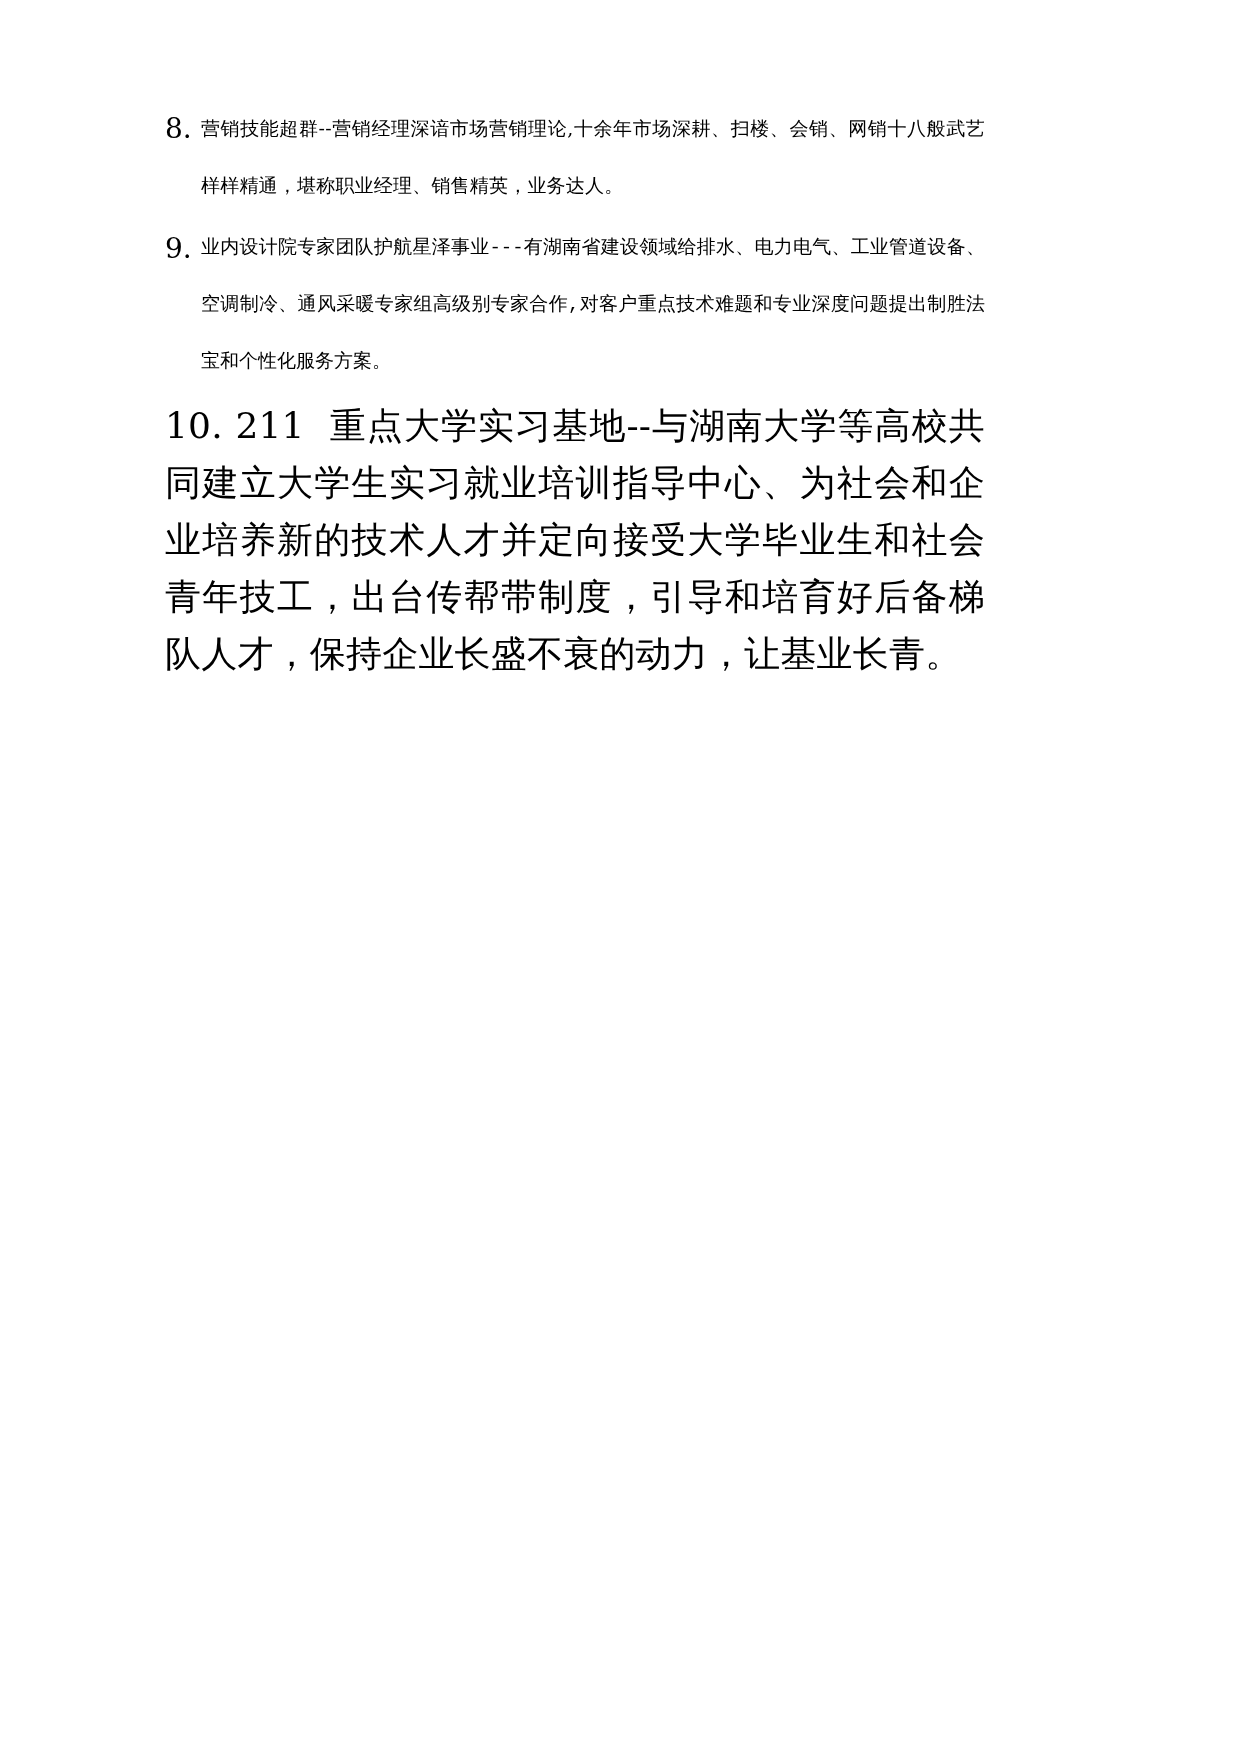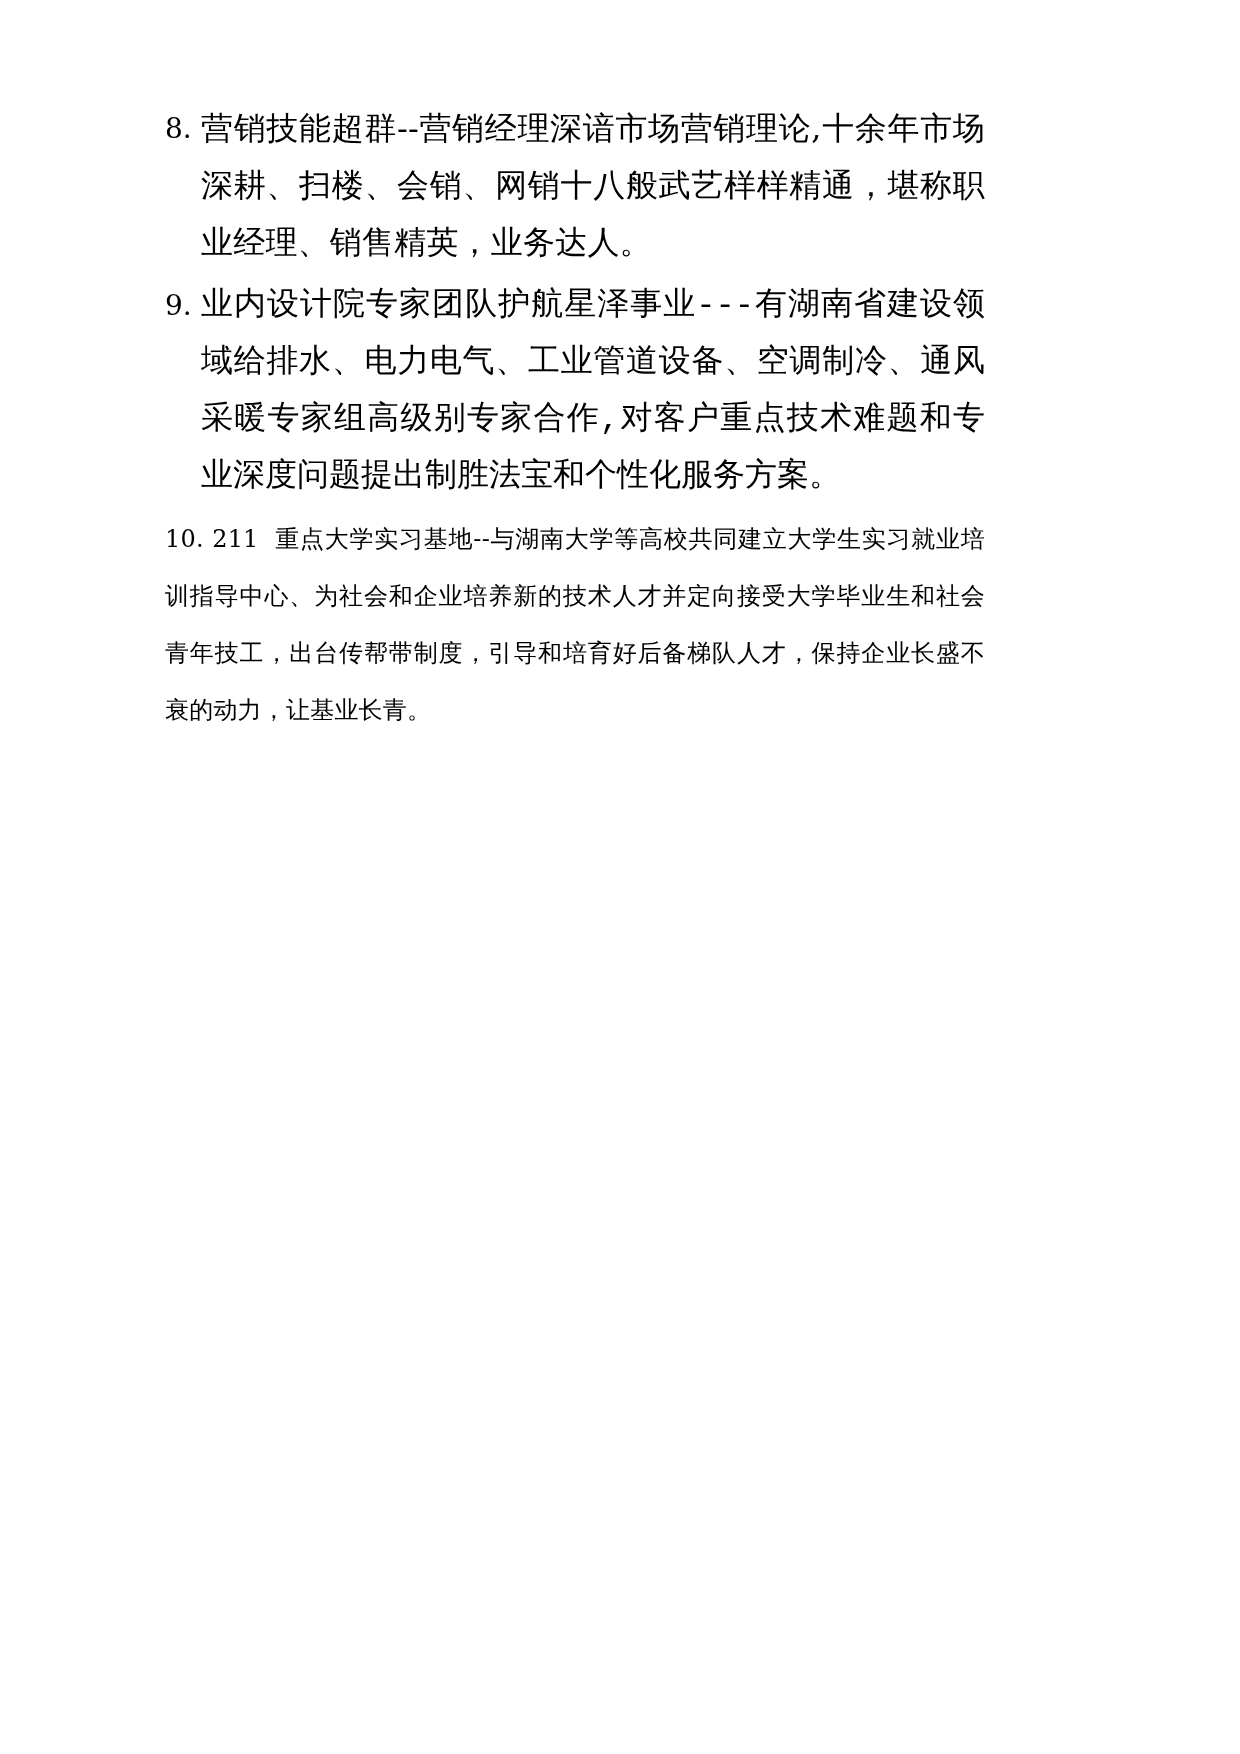--- a/index.html
+++ b/index.html
@@ -35,34 +35,34 @@
     font-size: 28px;
     line-height: 57px;
     letter-spacing: 0px;
     white-space: nowrap;
   }
   .num-8 { width: 36px; }
   .num-9 { width: 36px; }
 
   .item-body {
     flex: 1 1 auto;
-    font-size: 32px;
+    font-size: 19px;
     line-height: 57px;
     text-align: justify;
     text-justify: inter-ideograph;
     letter-spacing: 0.2px;
   }
   .item-body.tight {
     letter-spacing: 0px;
     font-family: Liberation Mono, monospace;
   }
 
   
   .item-flat {
-    font-size: 24px;
+    font-size: 36px;
     line-height: 57px;
     text-align: justify;
     text-justify: inter-ideograph;
     letter-spacing: 0.2px;
   }
   .item-flat .lead {
     white-space: nowrap;
   }
 </style>
 </head>

